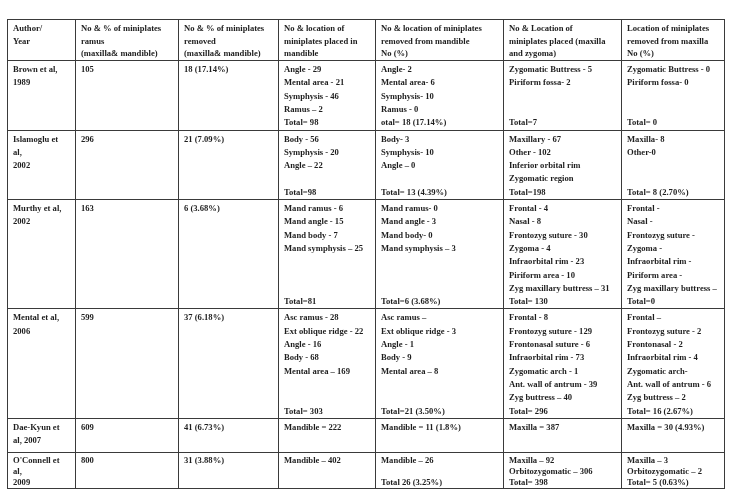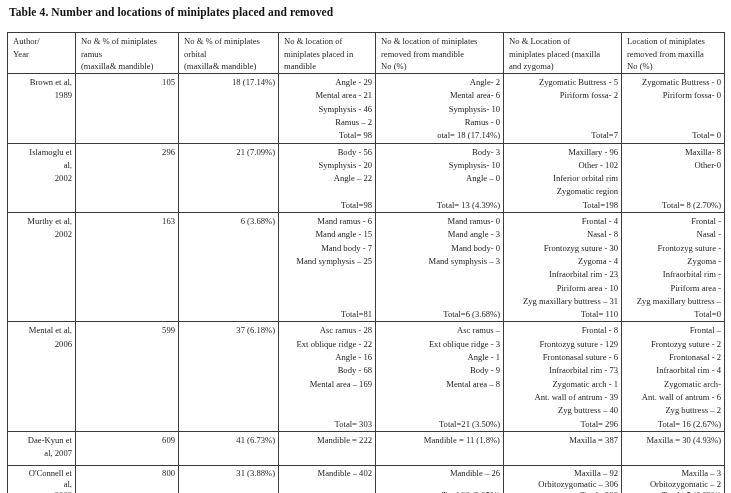--- a/index.html
+++ b/index.html
@@ -30,40 +30,38 @@
   }
   table.grid th, table.grid td {
     border: 1px solid #3a3a3a;
     vertical-align: top;
     text-align: left;
     padding: 2px 3px 0 5px;
     font-size: 8.6px;
     overflow: hidden;
   }
   table.grid th {
-    font-weight: normal;
+    font-weight: bold;
     line-height: 12.7px;
     height: 36px;
   }
   table.grid td {
-    font-weight: normal;
+    font-weight: bold;
     line-height: 13.3px;
-    text-align: right;
   }
   tr.r1 td, tr.r2 td { height: 64px; }
   tr.r3 td, tr.r4 td { height: 103px; }
   tr.r5 td { height: 31px; }
   tr.r6 td { height: 29px; line-height: 11.2px; }
   .line { white-space: nowrap; overflow: hidden; }
 </style>
 </head>
 <body>
 
 <div class="page">
-  <div class="title">Table 4. Number and locations of miniplates placed and removed</div>
 
   <table class="grid">
     <colgroup>
       <col style="width:68px">
         <col style="width:103px">
         <col style="width:100px">
       <col style="width:97px">
         <col style="width:128px">
         <col style="width:118px">
       <col style="width:103px">
@@ -74,21 +72,21 @@
             <div class="line">Author/</div>
             <div class="line">Year</div>
           </th>
         <th>
             <div class="line">No &amp; % of miniplates</div>
             <div class="line">ramus</div>
             <div class="line">(maxilla&amp; mandible)</div>
           </th>
         <th>
             <div class="line">No &amp; % of miniplates</div>
-            <div class="line">orbital</div>
+            <div class="line">removed</div>
             <div class="line">(maxilla&amp; mandible)</div>
           </th>
         <th>
             <div class="line">No &amp; location of</div>
             <div class="line">miniplates placed in</div>
             <div class="line">mandible</div>
           </th>
         <th>
             <div class="line">No &amp; location of miniplates</div>
             <div class="line">removed from mandible</div>
@@ -167,21 +165,21 @@
             <div class="line">Total=98</div>
           </td>
         <td>
             <div class="line">Body- 3</div>
             <div class="line">Symphysis- 10</div>
             <div class="line">Angle – 0</div>
             <div class="line">&nbsp;</div>
             <div class="line">Total= 13 (4.39%)</div>
           </td>
         <td>
-            <div class="line">Maxillary - 96</div>
+            <div class="line">Maxillary - 67</div>
             <div class="line">Other - 102</div>
             <div class="line">Inferior orbital rim</div>
             <div class="line">Zygomatic region</div>
             <div class="line">Total=198</div>
           </td>
         <td>
             <div class="line">Maxilla- 8</div>
             <div class="line">Other-0</div>
             <div class="line">&nbsp;</div>
             <div class="line">&nbsp;</div>
@@ -220,21 +218,21 @@
             <div class="line">Total=6 (3.68%)</div>
           </td>
         <td>
             <div class="line">Frontal - 4</div>
             <div class="line">Nasal - 8</div>
             <div class="line">Frontozyg suture - 30</div>
             <div class="line">Zygoma - 4</div>
             <div class="line">Infraorbital rim - 23</div>
             <div class="line">Piriform area - 10</div>
             <div class="line">Zyg maxillary buttress – 31</div>
-            <div class="line">Total= 110</div>
+            <div class="line">Total= 130</div>
           </td>
         <td>
             <div class="line">Frontal -</div>
             <div class="line">Nasal -</div>
             <div class="line">Frontozyg suture -</div>
             <div class="line">Zygoma -</div>
             <div class="line">Infraorbital rim -</div>
             <div class="line">Piriform area -</div>
             <div class="line">Zyg maxillary buttress –</div>
             <div class="line">Total=0</div>

